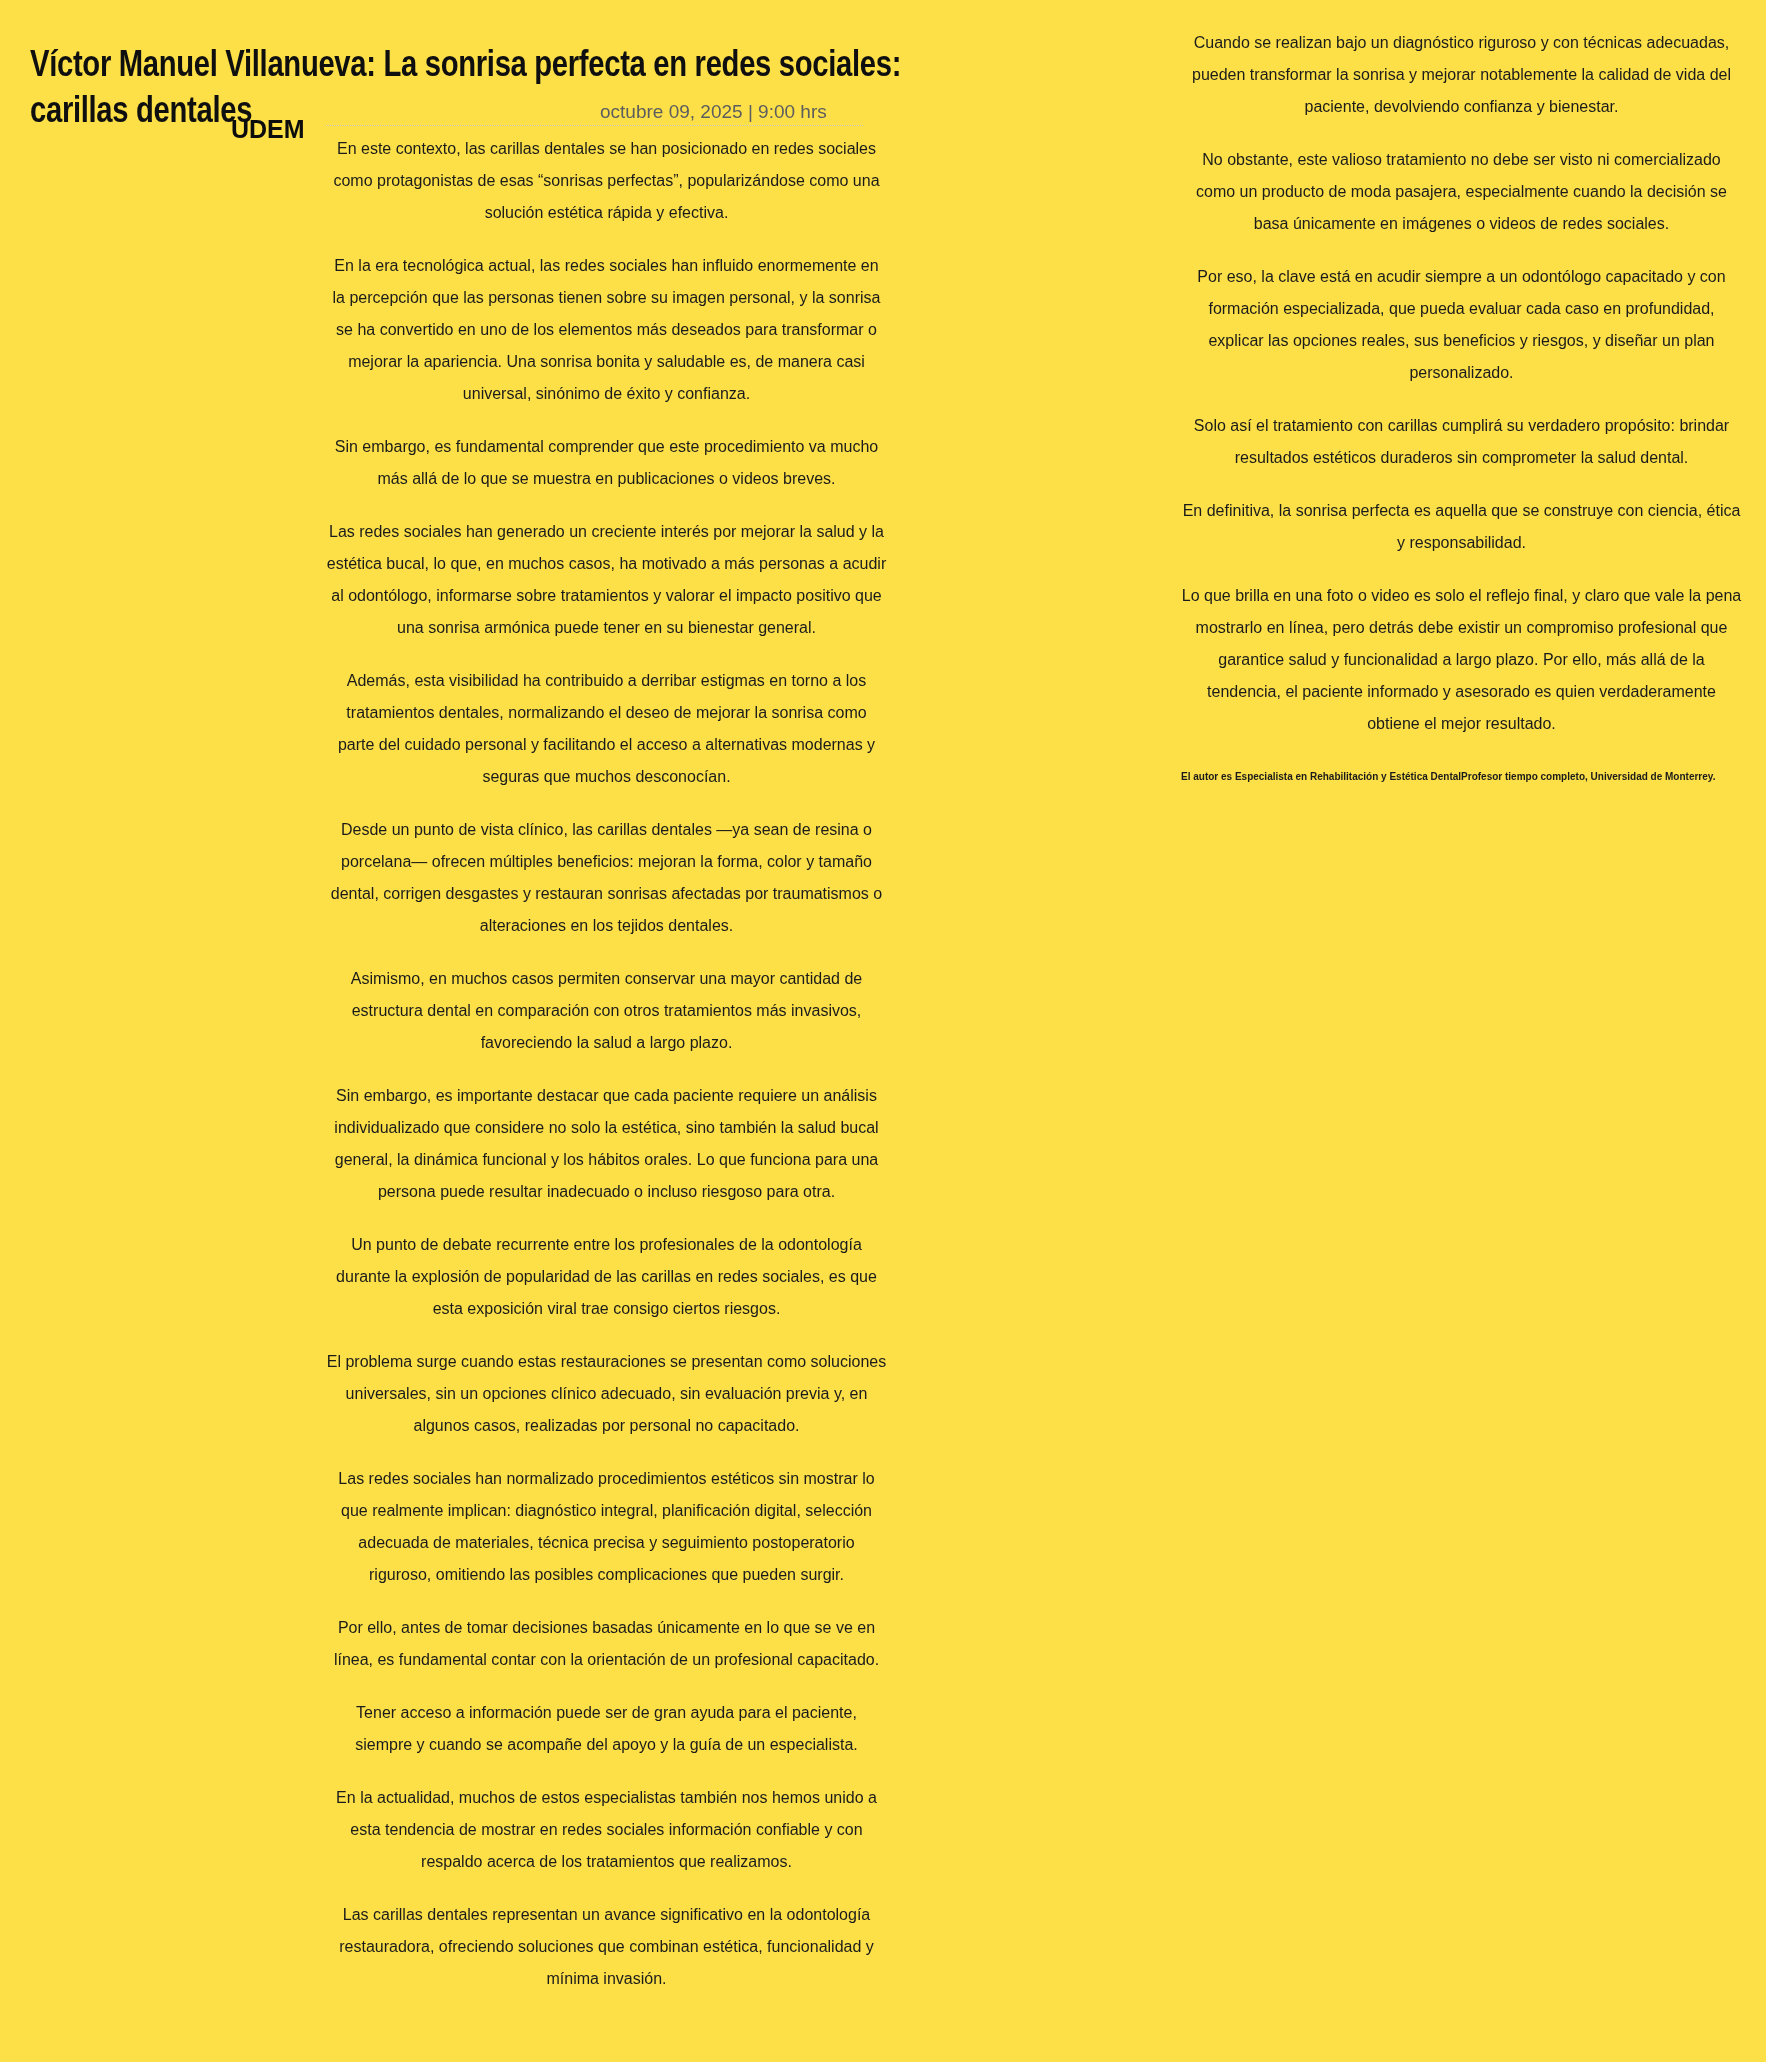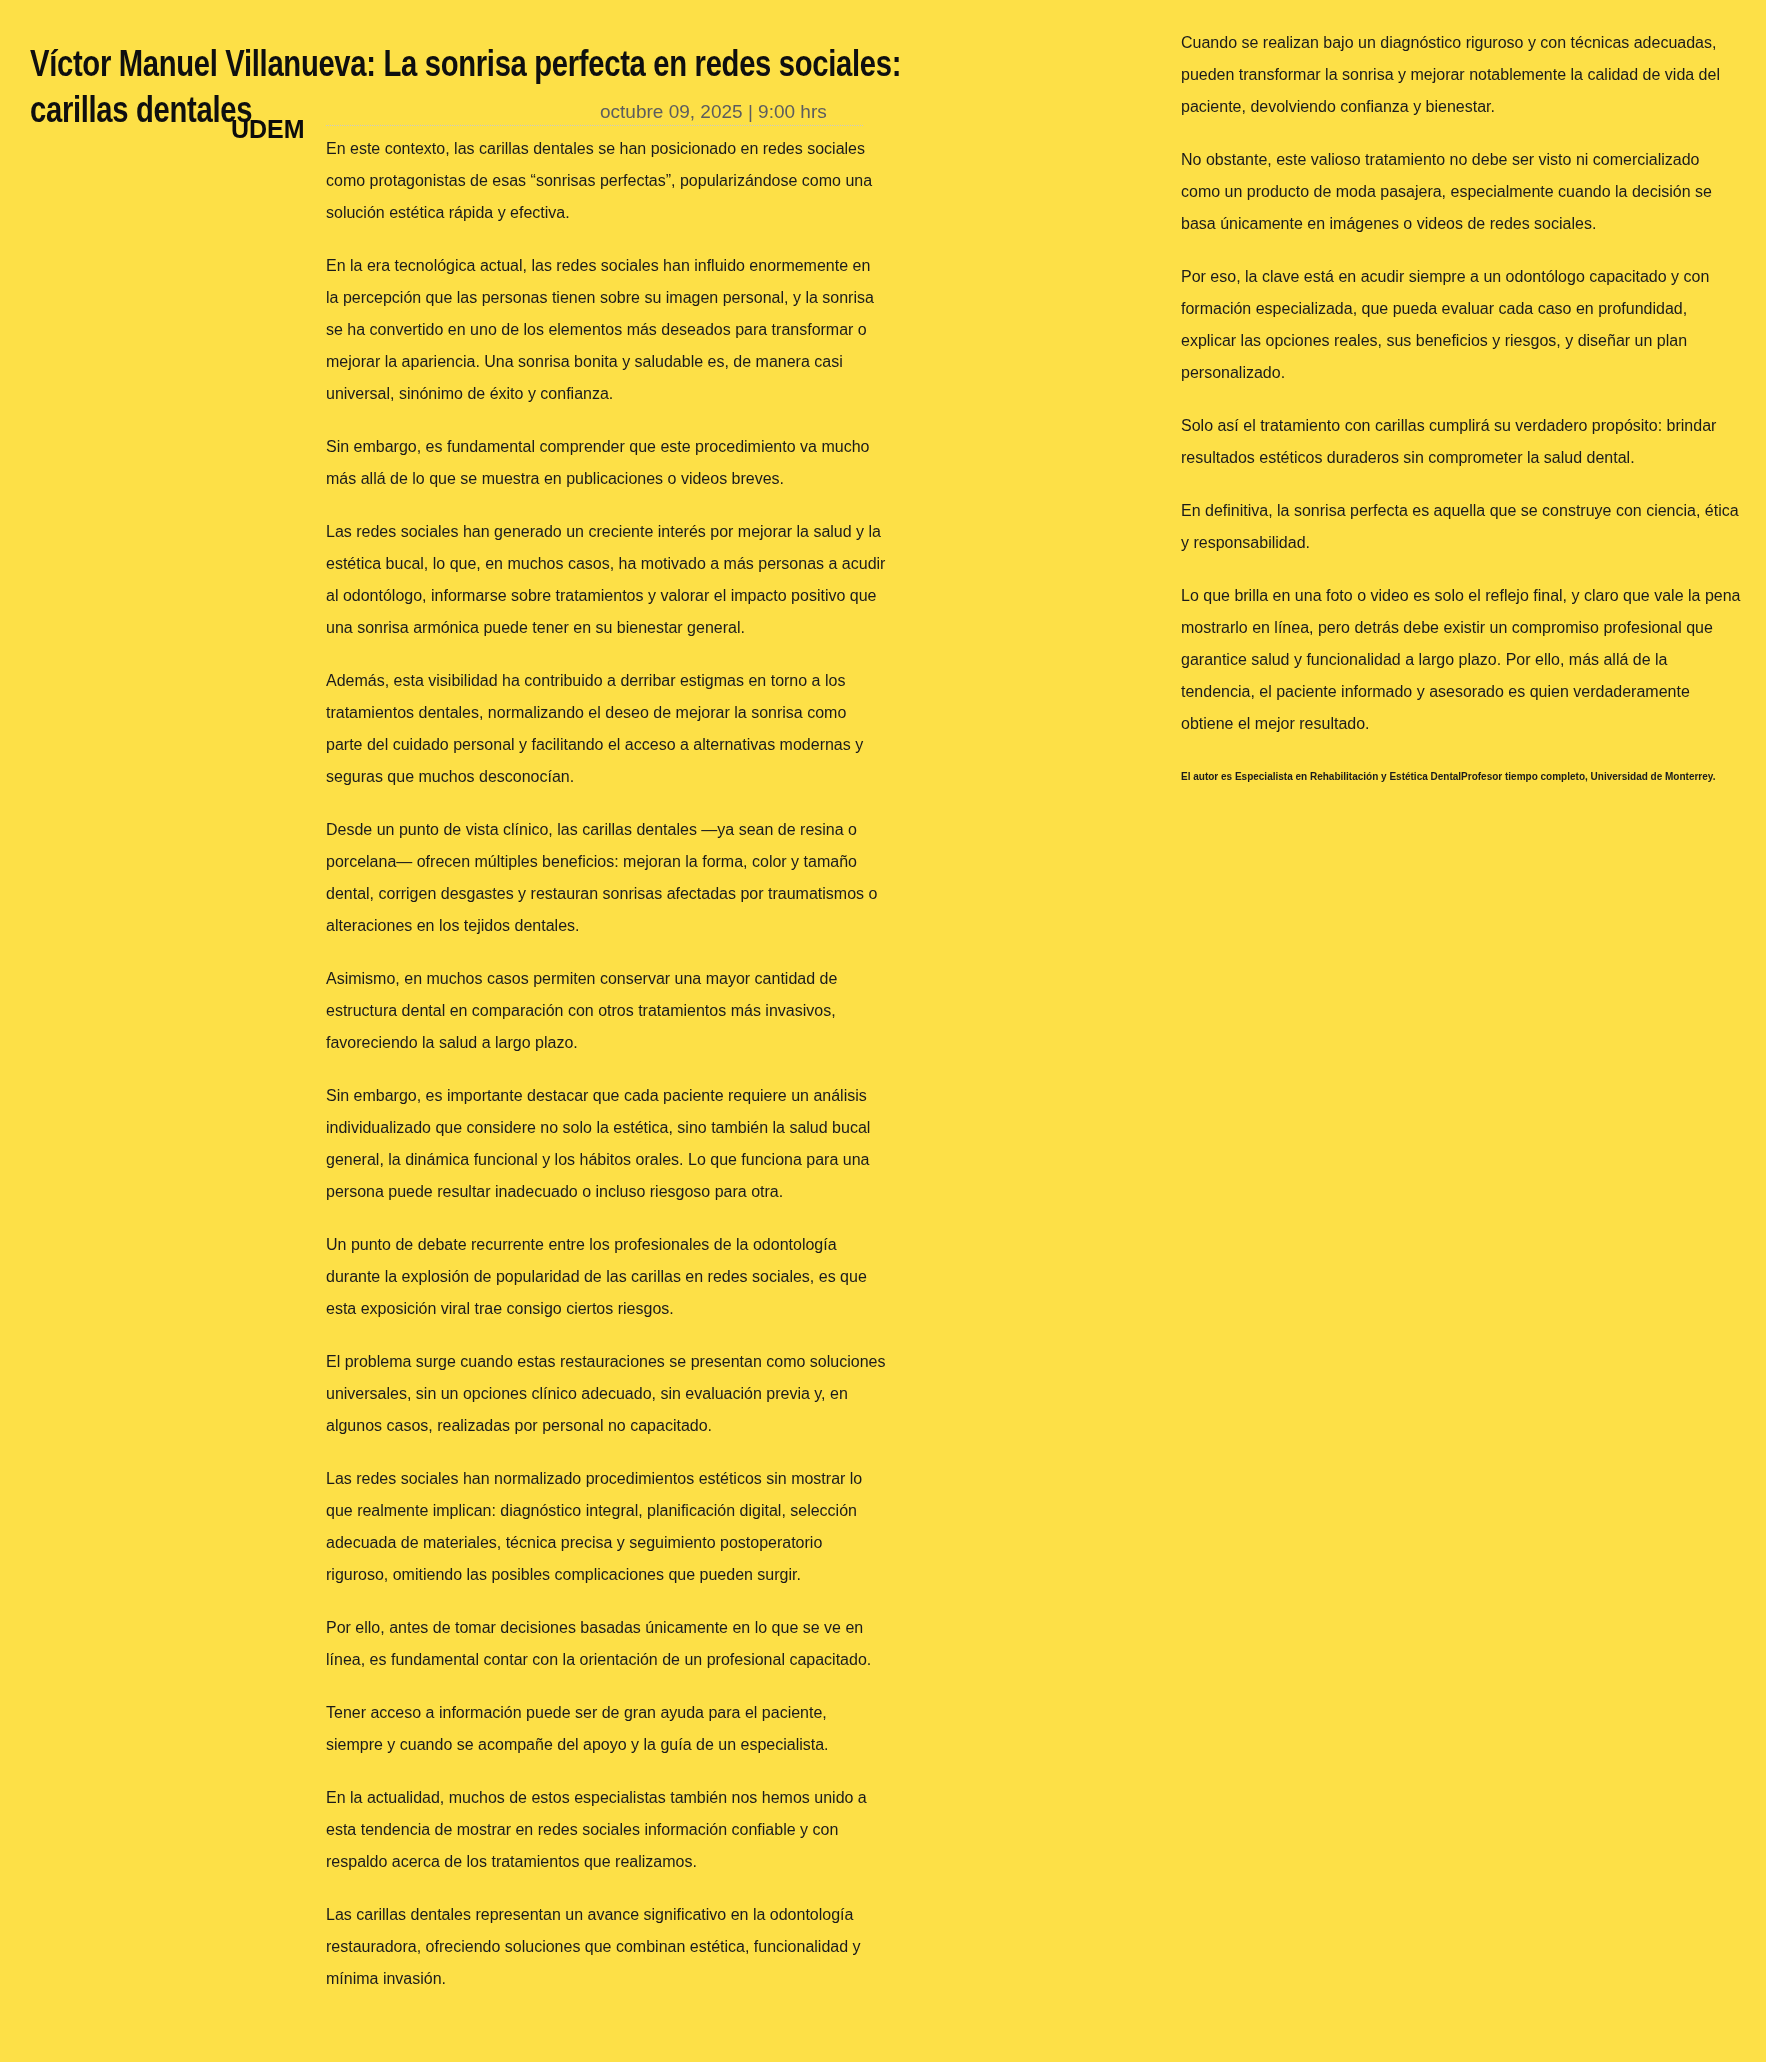--- a/index.html
+++ b/index.html
@@ -64,20 +64,21 @@
   }
   .dotted-sep {
     width: 537px;
     height: 0;
     border-top: 1.6px dotted #c8c8c8;
     margin: 0 0 6.4px 0;
   }
 
   .paragraphs p {
     margin: 0 0 21px 0;
+    text-align: center;
   }
   .author-note {
     margin: 0;
     font-weight: bold;
     font-size: 10px;
     line-height: 32px;
   }
 </style>
 </head>
 <body>

